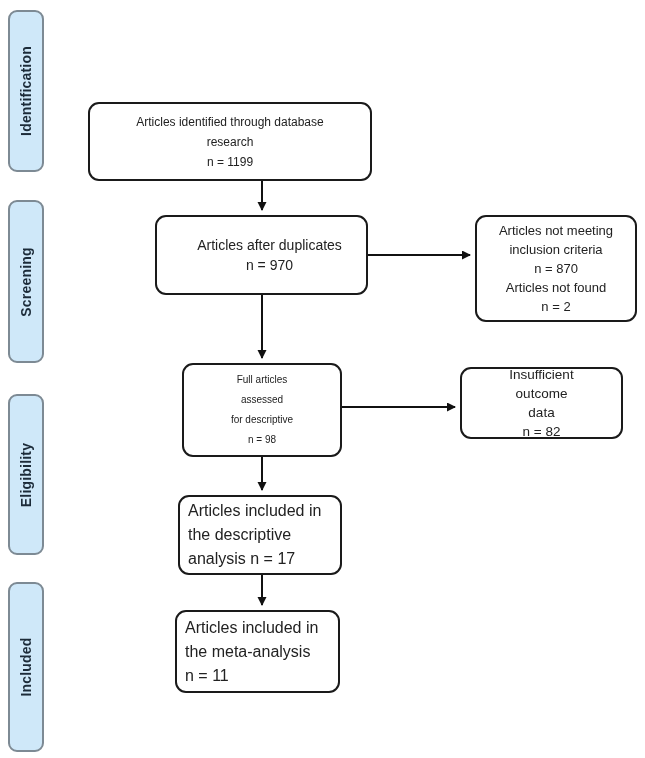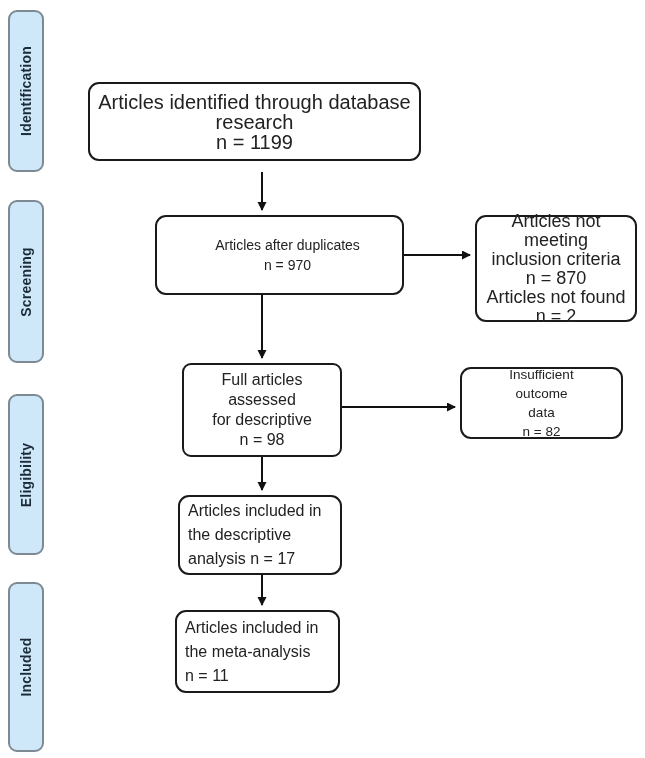--- a/index.html
+++ b/index.html
@@ -58,34 +58,34 @@
     box-sizing: border-box;
     display: flex;
     flex-direction: column;
     justify-content: center;
     color: #222222;
     text-align: center;
   }
   .box .line { width: 100%; }
 
   .box-identified {
-    left: 88px; top: 82px; width: 333px; height: 79px;
-    font-size: 20px; line-height: 20px;
+    left: 88px; top: 102px; width: 284px; height: 79px;
+    font-size: 12px; line-height: 20px;
   }
   .box-duplicates {
-    left: 155px; top: 215px; width: 249px; height: 80px;
+    left: 155px; top: 215px; width: 213px; height: 80px;
     font-size: 14px; line-height: 20px; padding-left: 16px;
   }
   .box-not-meeting {
     left: 475px; top: 215px; width: 162px; height: 107px;
-    font-size: 18px; line-height: 19px;
+    font-size: 13px; line-height: 19px;
   }
   .box-full-assessed {
     left: 182px; top: 363px; width: 160px; height: 94px;
-    font-size: 16px; line-height: 20px; border-radius: 9px;
+    font-size: 10px; line-height: 20px;
   }
   .box-insufficient {
     left: 460px; top: 367px; width: 163px; height: 72px;
     font-size: 13.5px; line-height: 19px;
   }
   .box-descriptive {
     left: 178px; top: 495px; width: 164px; height: 80px;
     font-size: 16px; line-height: 24px;
     text-align: left; padding-left: 8px; padding-right: 4px;
   }

